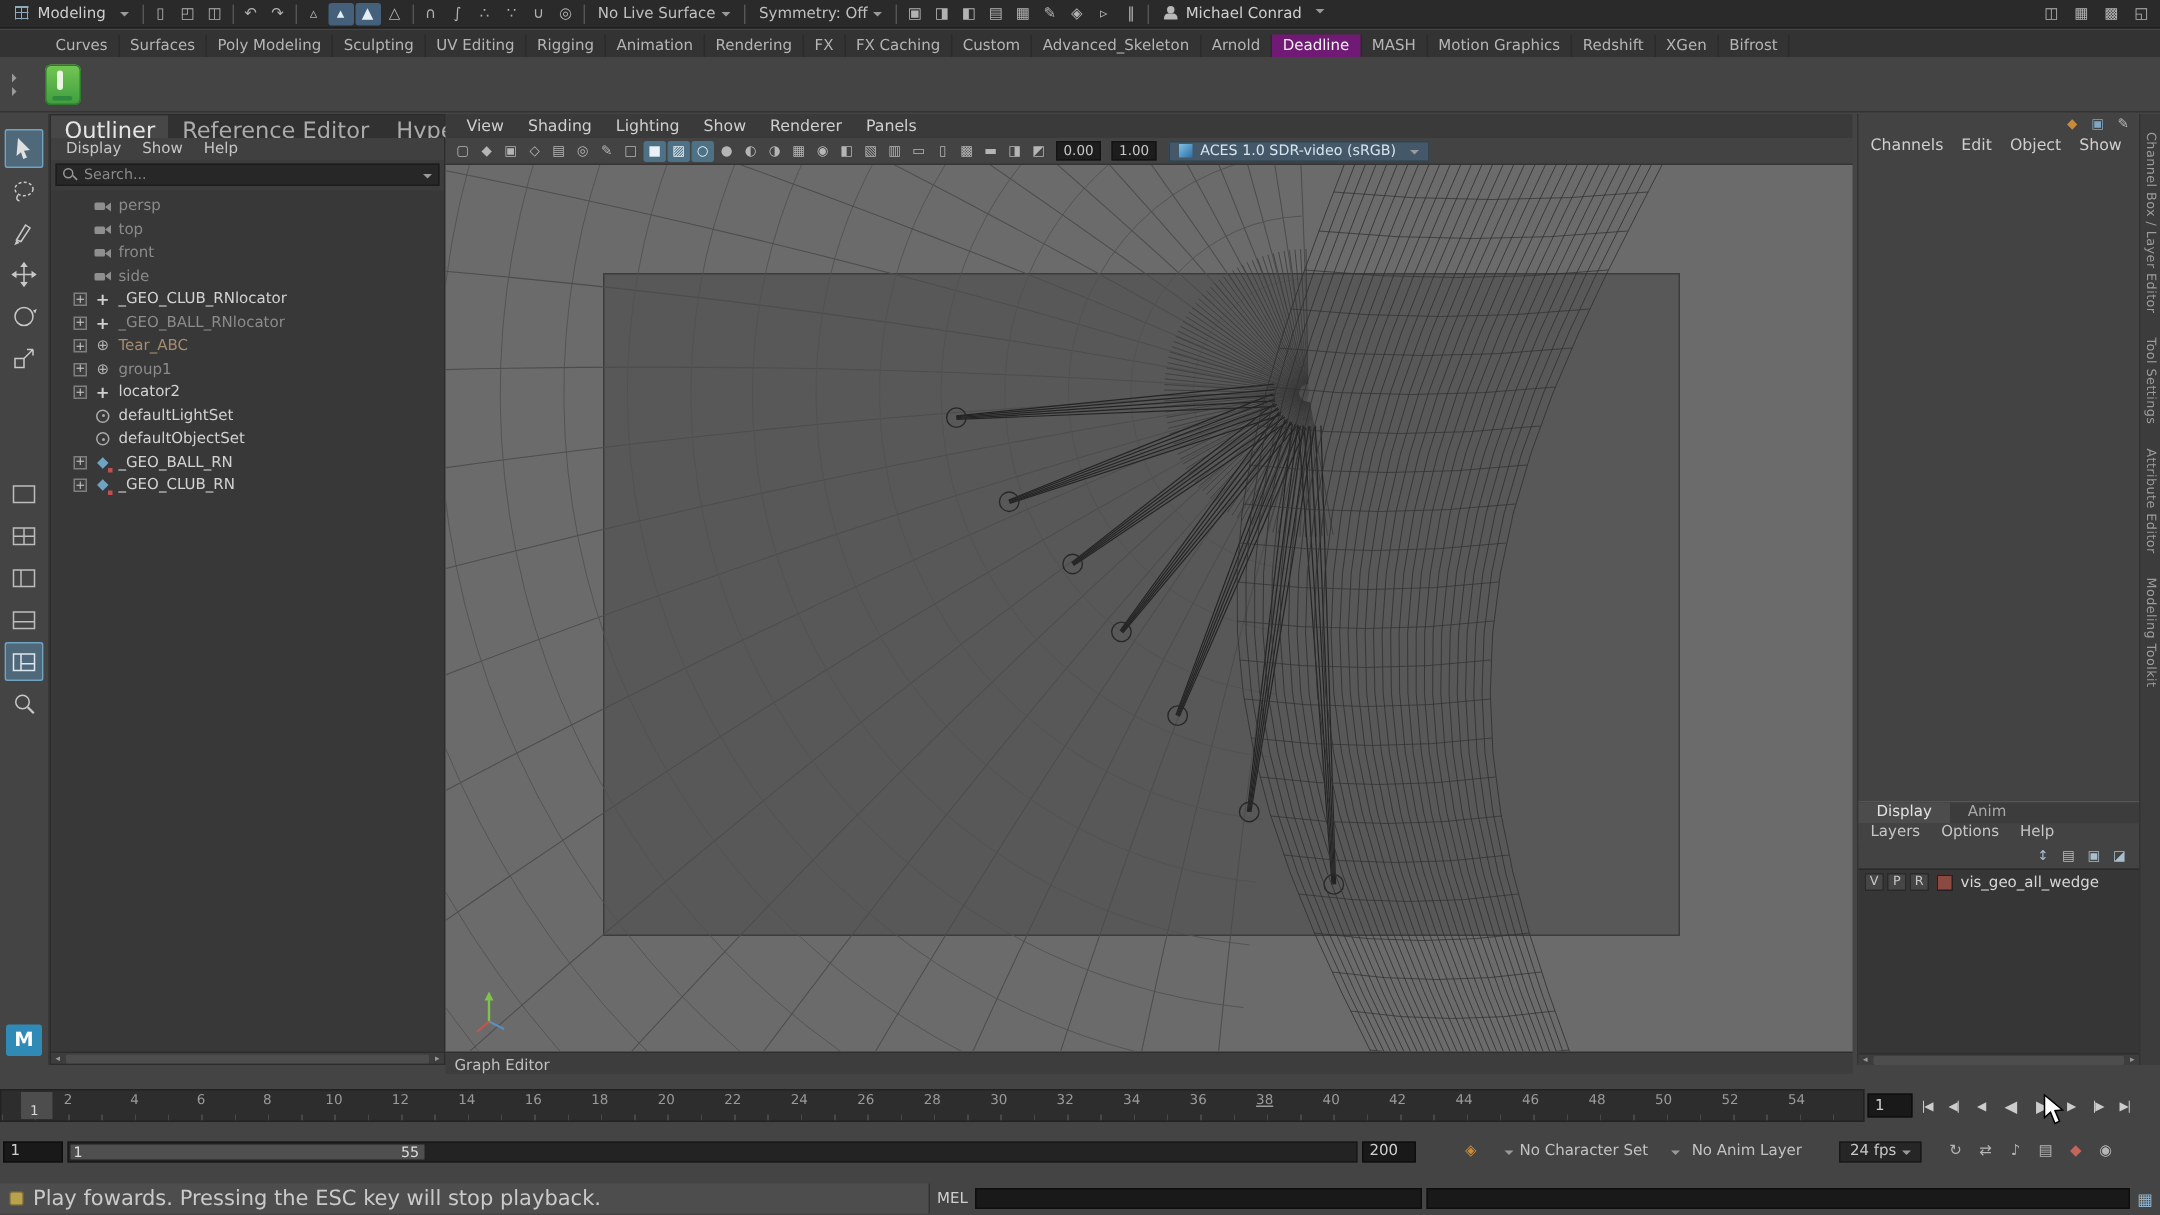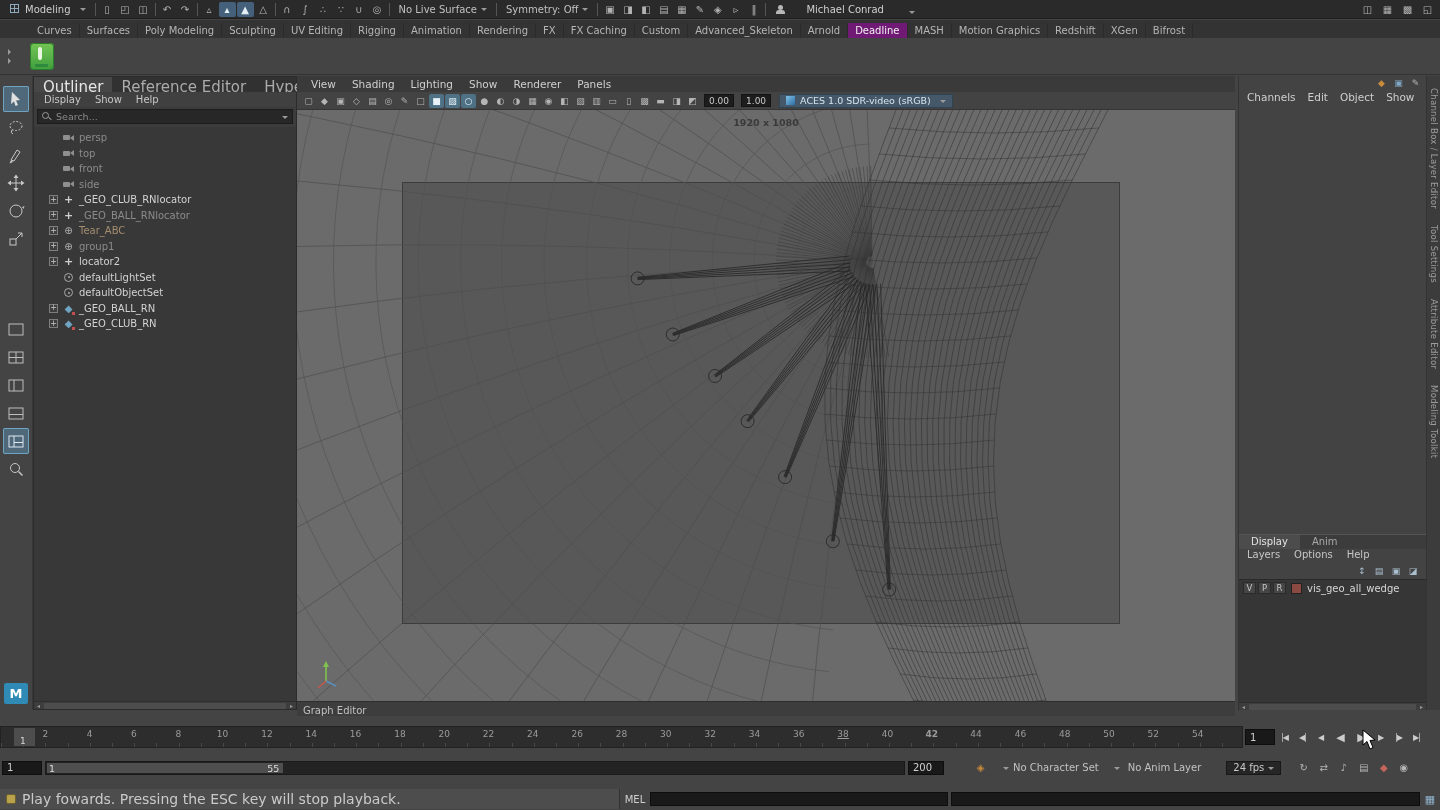--- a/index.html
+++ b/index.html
@@ -9,21 +9,21 @@
   .vsep{width:1px;height:13px;background:#1f1f1f;border-right:1px solid #555;margin:0 3px;display:inline-block}
 
   
   #topbar{position:absolute;left:0;top:0;width:1440px;height:19px;background:#2a2a2a;display:flex;align-items:center;padding:0 4px;border-bottom:1px solid #1e1e1e}
   .menuset{display:flex;align-items:center;gap:5px;padding:0 6px;height:17px;color:#cfcfcf;font-size:10px}
   .msgrid{width:10px;height:10px;background-image:repeating-linear-gradient(0deg,#8fa9bd 0 1px,transparent 1px 4px),repeating-linear-gradient(90deg,#8fa9bd 0 1px,transparent 1px 4px);background-size:9px 9px;background-repeat:no-repeat}
   .igroup{display:flex;align-items:center;gap:1px}
   .tbi{display:inline-flex;align-items:center;justify-content:center;width:17px;height:15px;font-size:10px;color:#b2b2b2;cursor:default}
   .tbi.on{background:#44607a;border-radius:2px;color:#e4eef5}
   .tb-drop{display:flex;align-items:center;padding:0 6px;height:16px;color:#c0c0c0;font-size:10px;white-space:nowrap}
-  .userchip{display:flex;align-items:flex-end;gap:21px;padding:0 6px;font-size:10px;color:#cfcfcf;white-space:nowrap}
+  .userchip{display:flex;align-items:flex-start;gap:5px;padding:0 6px;font-size:10px;color:#cfcfcf;white-space:nowrap}
   .usericon{width:10px;height:10px;position:relative}
   .usericon::before{content:"";position:absolute;left:3px;top:0;width:5px;height:5px;border-radius:50%;background:#b8b8b8}
   .usericon::after{content:"";position:absolute;left:1px;top:5px;width:9px;height:4px;border-radius:3px 3px 0 0;background:#b8b8b8}
   #topbar .right{margin-left:auto;display:flex;gap:3px}
 
   
   #shelftabs{position:absolute;left:0;top:20px;width:1440px;height:18px;background:#333;display:flex;align-items:flex-end;padding-left:30px}
   .stab{padding:2px 7px;font-size:10px;color:#b5b5b5;border-right:1px solid #2b2b2b;white-space:nowrap}
   .stab.active{background:#701a75;color:#f0f0f0}
   #shelfbody{position:absolute;left:0;top:38px;width:1440px;height:37px;background:#444;border-bottom:1px solid #333;display:flex;align-items:center}
@@ -729,21 +729,20 @@
         <path d="M536.9 382 Q617.2 392 697.6 382" fill="none" stroke="#333" stroke-width="0.5"></path>
         <path d="M542.9 408 Q621.5 418 700.0 408" fill="none" stroke="#333" stroke-width="0.5"></path>
         <path d="M550.2 434 Q627.0 444 703.9 434" fill="none" stroke="#333" stroke-width="0.5"></path>
         <path d="M558.8 460 Q633.9 470 709.0 460" fill="none" stroke="#333" stroke-width="0.5"></path>
         <path d="M568.5 486 Q641.9 496 715.2 486" fill="none" stroke="#333" stroke-width="0.5"></path>
         <path d="M579.3 512 Q650.9 522 722.5 512" fill="none" stroke="#333" stroke-width="0.5"></path>
         <path d="M591.0 538 Q660.8 548 730.7 538" fill="none" stroke="#333" stroke-width="0.5"></path>
         <path d="M603.4 564 Q671.5 574 739.6 564" fill="none" stroke="#333" stroke-width="0.5"></path>
         <path d="M616.3 590 Q682.6 600 749.0 590" fill="none" stroke="#333" stroke-width="0.5"></path>
       </svg>
-    <div id="resolution">1920 x 1080</div>
     <svg id="axis" width="34" height="36">
       <line x1="15" y1="26" x2="15" y2="10" stroke="#7fc24d" stroke-width="1.6"></line>
       <polygon points="15,6 12,12 18,12" fill="#7fc24d"></polygon>
       <line x1="15" y1="26" x2="25" y2="31" stroke="#5a8fc0" stroke-width="1.4"></line>
       <line x1="15" y1="26" x2="7" y2="33" stroke="#c4574d" stroke-width="1.4"></line>
     </svg>
   </div>
   <div class="graphbar">
     <span>Graph Editor</span>
   </div>
@@ -822,21 +821,21 @@
       <span class="tick" style="left: 39.2857%;">22</span>
       <span class="tick" style="left: 42.8571%;">24</span>
       <span class="tick" style="left: 46.4286%;">26</span>
       <span class="tick" style="left: 50%;">28</span>
       <span class="tick" style="left: 53.5714%;">30</span>
       <span class="tick" style="left: 57.1429%;">32</span>
       <span class="tick" style="left: 60.7143%;">34</span>
       <span class="tick" style="left: 64.2857%;">36</span>
       <span class="tick" style="left: 67.8571%; text-decoration: underline;">38</span>
       <span class="tick" style="left: 71.4286%;">40</span>
-      <span class="tick" style="left: 75%; font-weight: bold;">42</span>
+      <span class="tick" style="left: 75%;">42</span>
       <span class="tick" style="left: 78.5714%;">44</span>
       <span class="tick" style="left: 82.1429%;">46</span>
       <span class="tick" style="left: 85.7143%;">48</span>
       <span class="tick" style="left: 89.2857%;">50</span>
       <span class="tick" style="left: 92.8571%;">52</span>
       <span class="tick" style="left: 96.4286%;">54</span>
     </div>
   <div id="playback">
     <div class="pfield">1</div>
     <span class="igroup">

